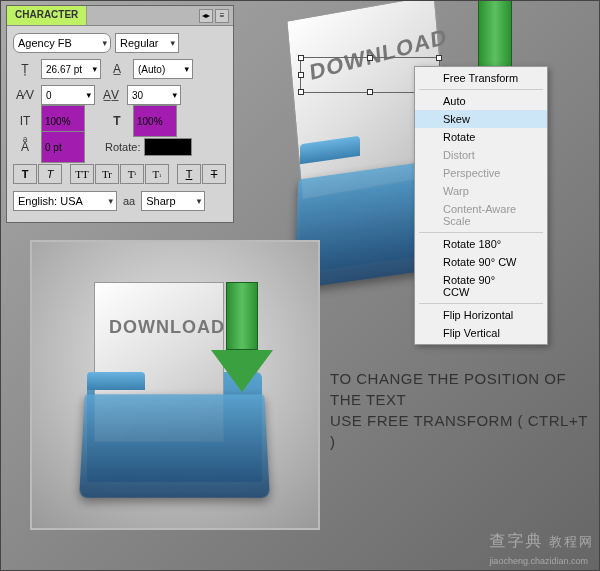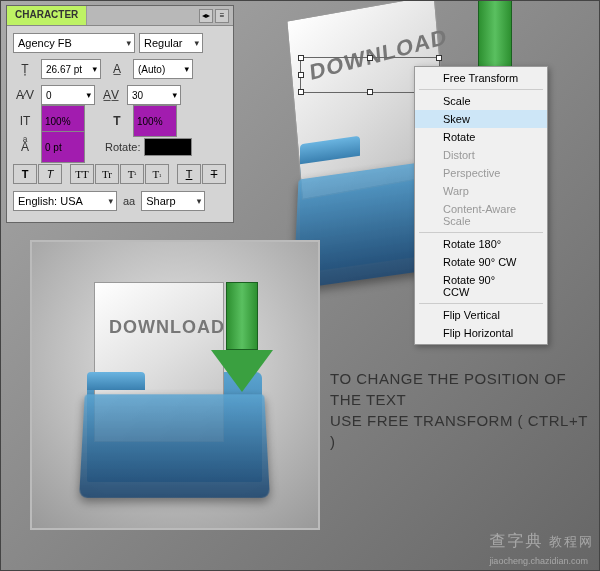--- a/index.html
+++ b/index.html
@@ -12,21 +12,21 @@
 .tab { padding: 3px 8px; font-size: 10px; color: #333; cursor: pointer; border-right: 1px solid #999; }
 .tab.active { background: #bef264; font-weight: bold; }
 .tab-spacer { flex: 1; }
 .tab-controls { display: flex; align-items: center; gap: 2px; padding-right: 4px; }
 .tab-ctrl { width: 14px; height: 14px; background: #ccc; border: 1px solid #888; font-size: 8px; display: flex; align-items: center; justify-content: center; cursor: pointer; }
 
 .panel-body { padding: 6px; }
 .row { display: flex; align-items: center; gap: 4px; margin-bottom: 4px; height: 22px; }
 .select { background: #fff; border: 1px solid #888; height: 20px; padding: 0 16px 0 4px; font-size: 11px; display: flex; align-items: center; position: relative; cursor: pointer; }
 .select::after { content: "▾"; position: absolute; right: 3px; font-size: 9px; color: #333; }
-.sel-font { width: 122px; }
+.sel-font { width: 98px; border-radius: 7px; }
 .sel-style { width: 64px; }
 .icon-lbl { width: 24px; height: 18px; display: flex; align-items: center; justify-content: center; font-size: 12px; color: #333; }
 .input-sm { background: #fff; border: 1px solid #888; height: 20px; width: 60px; padding: 0 16px 0 4px; font-size: 10px; display: flex; align-items: center; position: relative; cursor: pointer; }
 .input-sm::after { content: "▾"; position: absolute; right: 3px; font-size: 9px; }
 .input-xs { width: 54px; }
 .pct-input { background: #a21caf; border: 1px solid #888; height: 32px; width: 44px; padding: 0 3px; font-size: 10px; display: flex; align-items: center; }
 .color-swatch { width: 48px; height: 18px; background: #000; border: 1px solid #888; cursor: pointer; }
 .lbl { font-size: 11px; color: #333; }
 
 .btn-row { display: flex; gap: 1px; margin: 6px 0; }
@@ -95,34 +95,34 @@
   <div class="sel-handle sh-ml"></div>
   <div class="sel-handle sh-mr"></div>
   <div class="sel-handle sh-bl"></div>
   <div class="sel-handle sh-bm"></div>
   <div class="sel-handle sh-br"></div>
 </div>
 
 <div class="ctx-menu">
   <div class="ctx-item header">Free Transform</div>
   <div class="ctx-sep"></div>
-  <div class="ctx-item">Scale</div>
+  <div class="ctx-item">Auto</div>
   <div class="ctx-item hover">Skew</div>
   <div class="ctx-item">Rotate</div>
   <div class="ctx-item disabled">Distort</div>
   <div class="ctx-item disabled">Perspective</div>
   <div class="ctx-item disabled">Warp</div>
   <div class="ctx-item disabled">Content-Aware Scale</div>
   <div class="ctx-sep"></div>
   <div class="ctx-item">Rotate 180°</div>
   <div class="ctx-item">Rotate 90° CW</div>
   <div class="ctx-item">Rotate 90° CCW</div>
   <div class="ctx-sep"></div>
+  <div class="ctx-item">Flip Horizontal</div>
   <div class="ctx-item">Flip Vertical</div>
-  <div class="ctx-item">Flip Horizontal</div>
 </div>
 
 <div class="char-panel">
   <div class="tabs">
     <div class="tab active">CHARACTER</div>
     <div class="tab-spacer"></div>
     <div class="tab-controls">
       <div class="tab-ctrl">◂▸</div>
       <div class="tab-ctrl">≡</div>
     </div>

